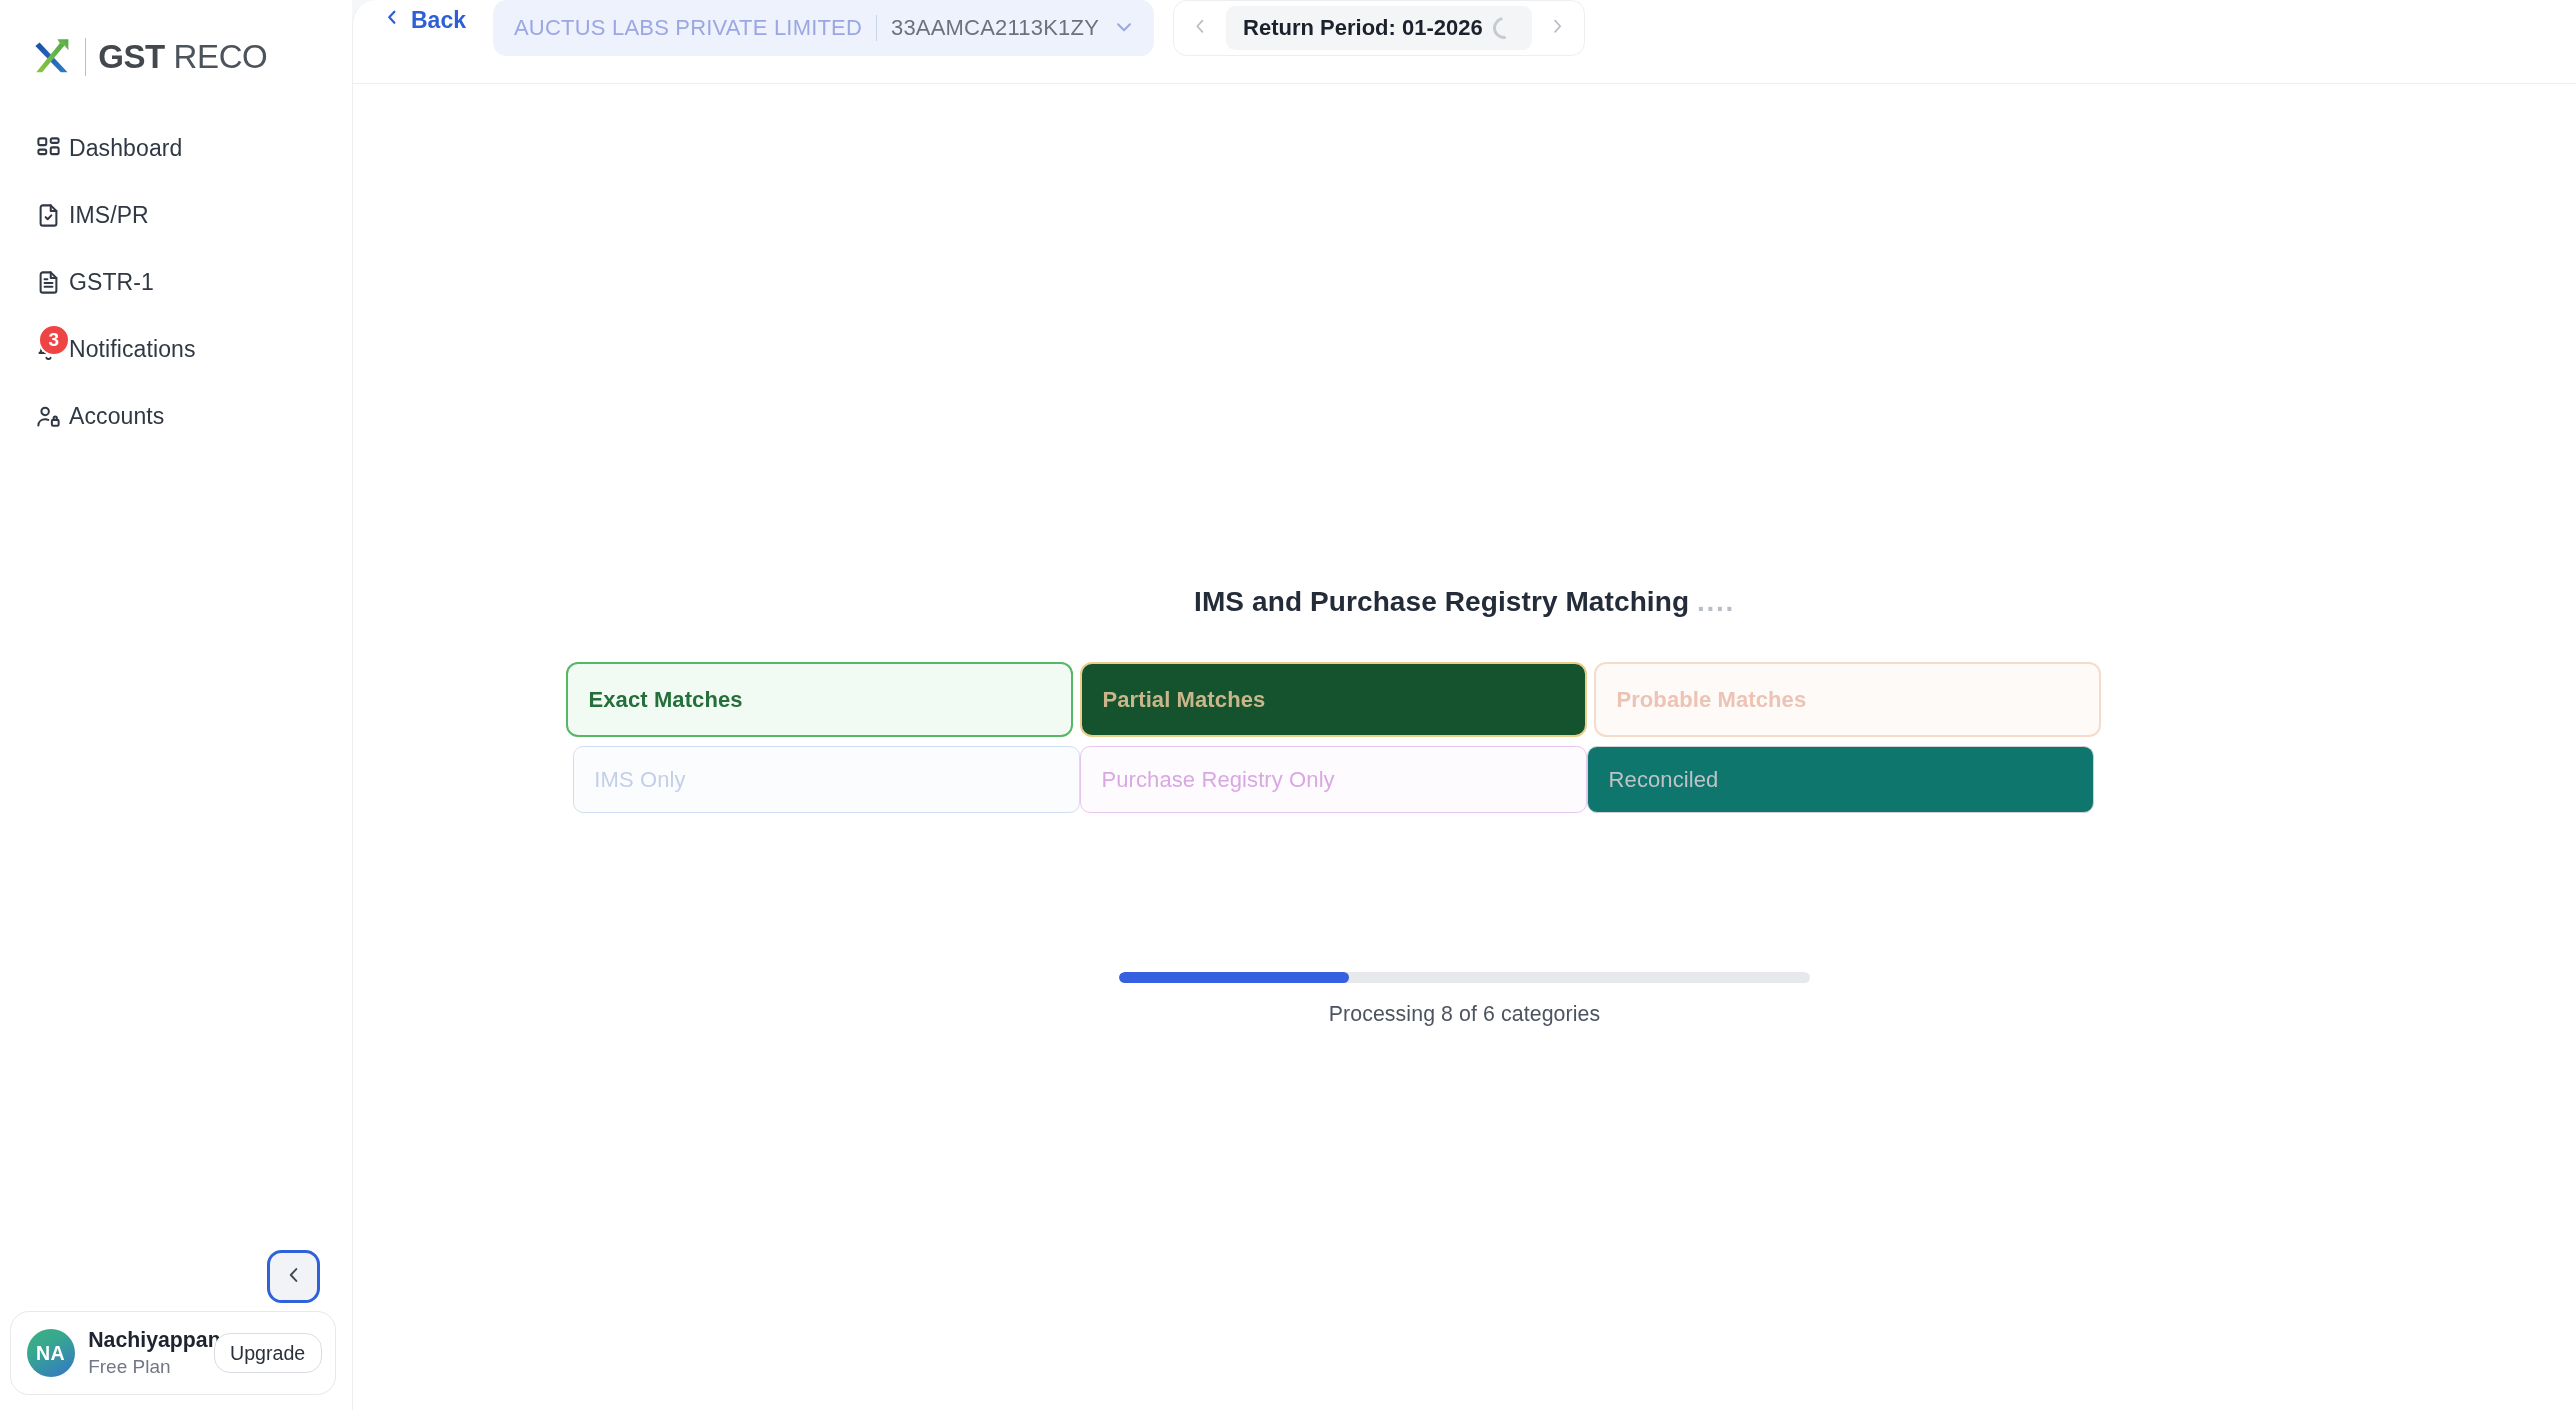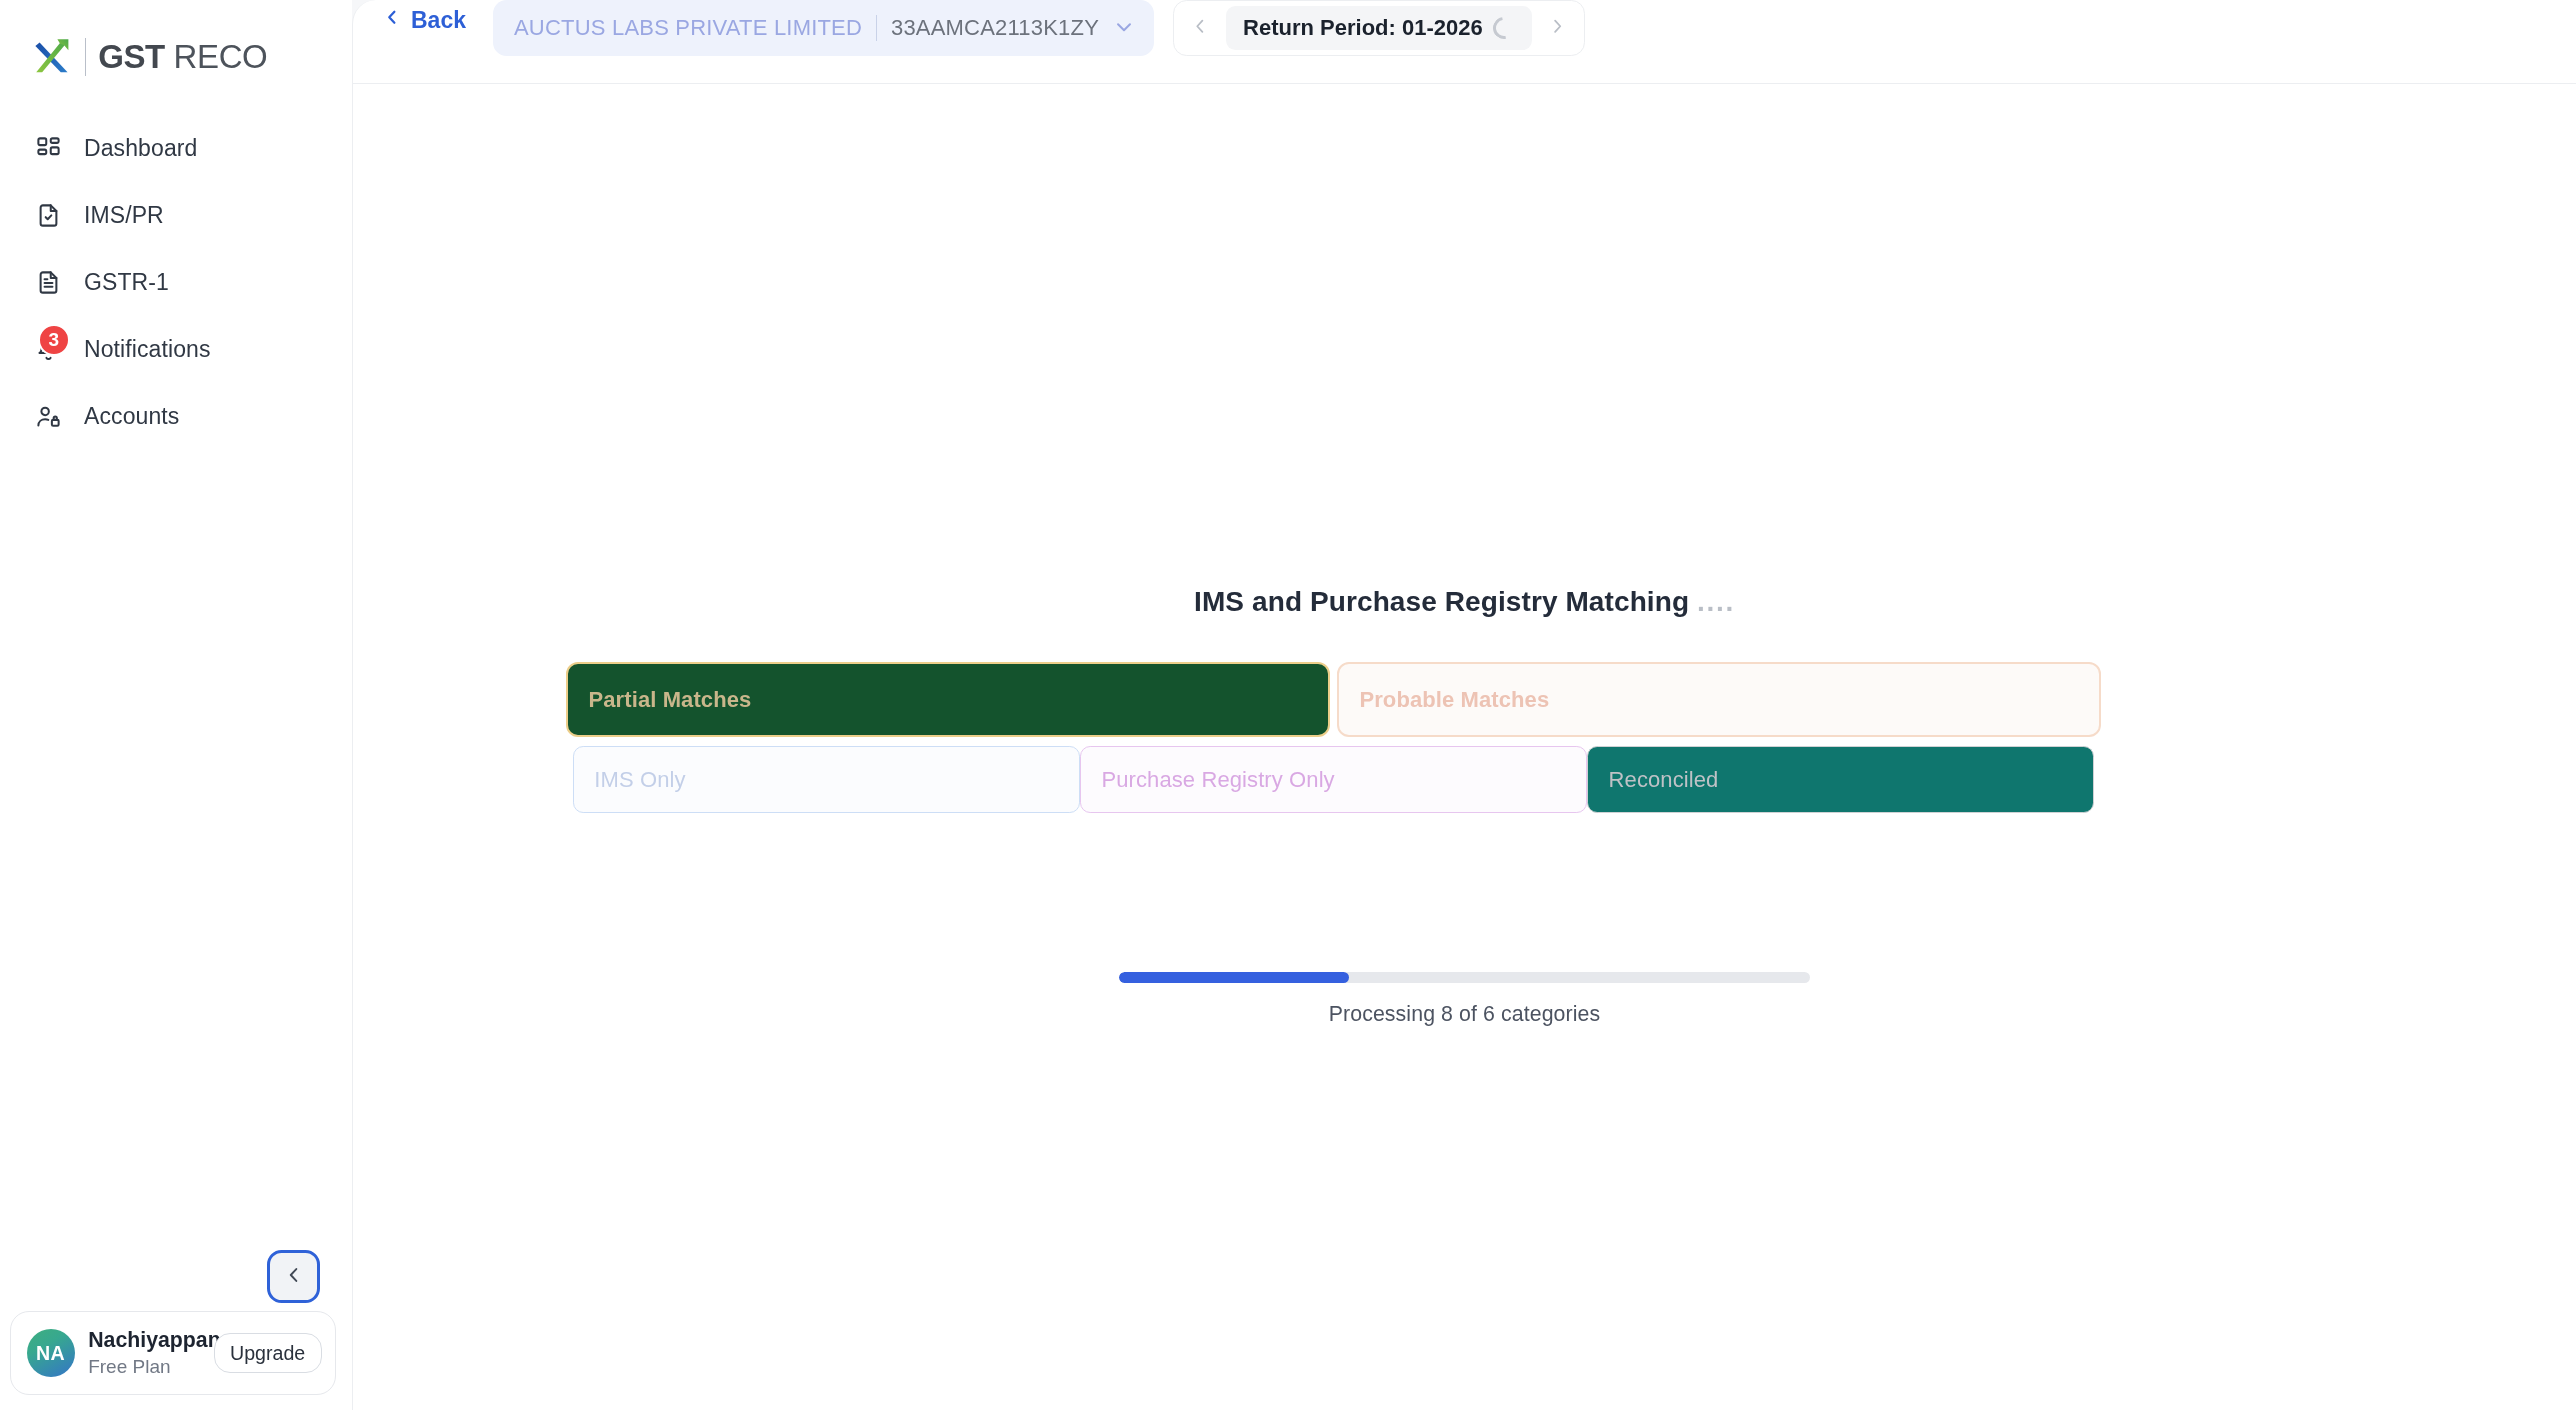--- a/index.html
+++ b/index.html
@@ -49,21 +49,21 @@
   }
   .brand-text b { font-weight: 700; color: #43484f; }
   .brand-text span.light { font-weight: 400; color: #4d535b; }
 
   .nav { margin-top: 31px; }
   .nav-item {
     display: flex;
     align-items: center;
     height: 67px;
     padding-left: 31px;
-    gap: 19px;
+    gap: 4px;
     cursor: pointer;
     position: relative;
   }
   .nav-icon {
     width: 34px; height: 34px;
     display: flex; align-items: center; justify-content: center;
     position: relative;
     flex: 0 0 34px;
   }
   .nav-label {
@@ -472,20 +472,23 @@
         </div>
 
       </div>
 
       <div class="content">
 
         <div class="match-title"><span>IMS and Purchase Registry Matching </span><span class="dots">....</span></div>
 
         <div class="cards-wrap">
           <div class="card-row row1">
+            <div class="card exact">
+              <span>Exact Matches</span>
+            </div>
             <div class="card partial">
               <span>Partial Matches</span>
             </div>
             <div class="card probable">
               <span>Probable Matches</span>
             </div>
           </div>
           <div class="card-row row2">
             <div class="card row2item imsonly">
               <span>IMS Only</span>

